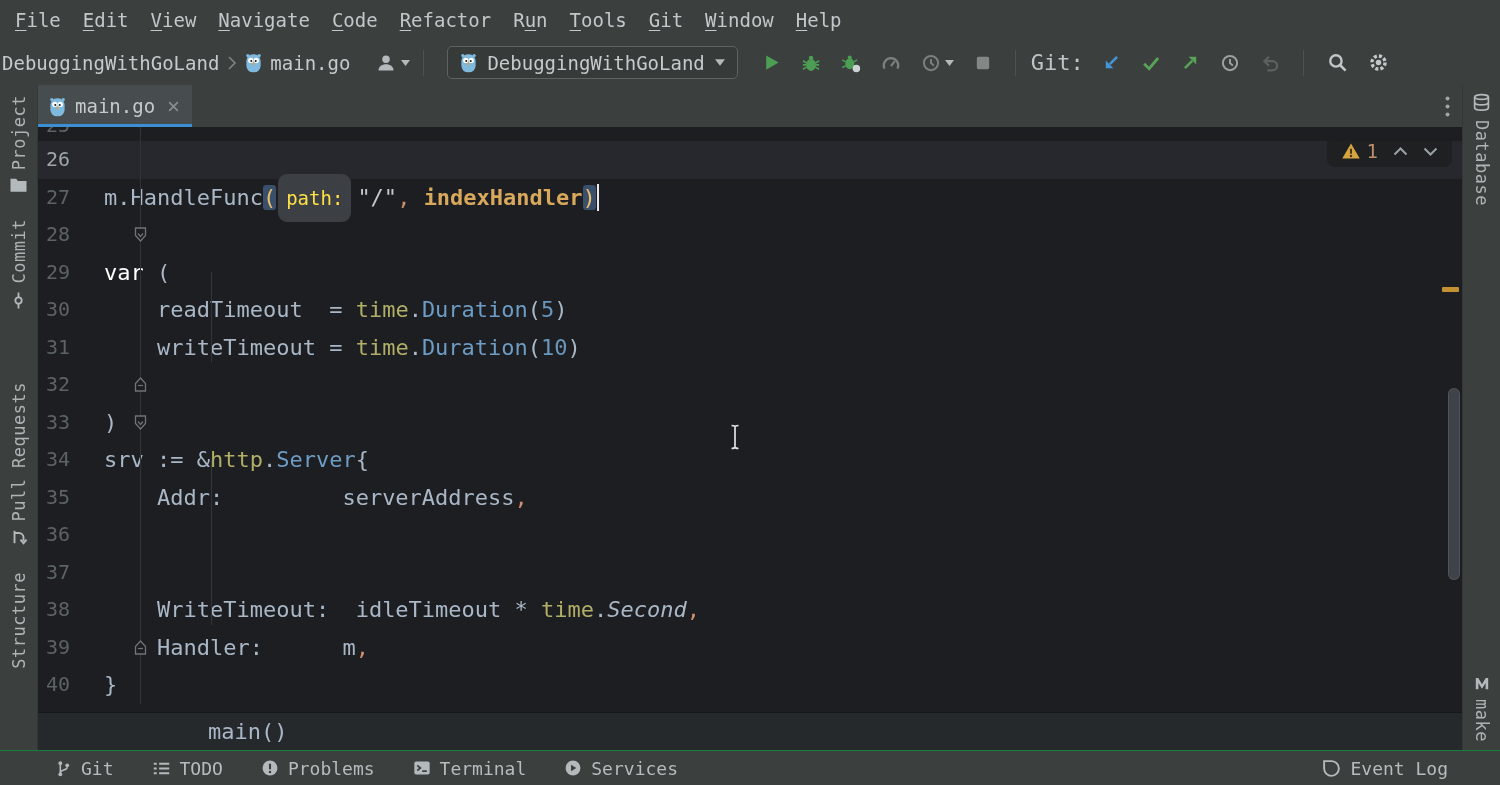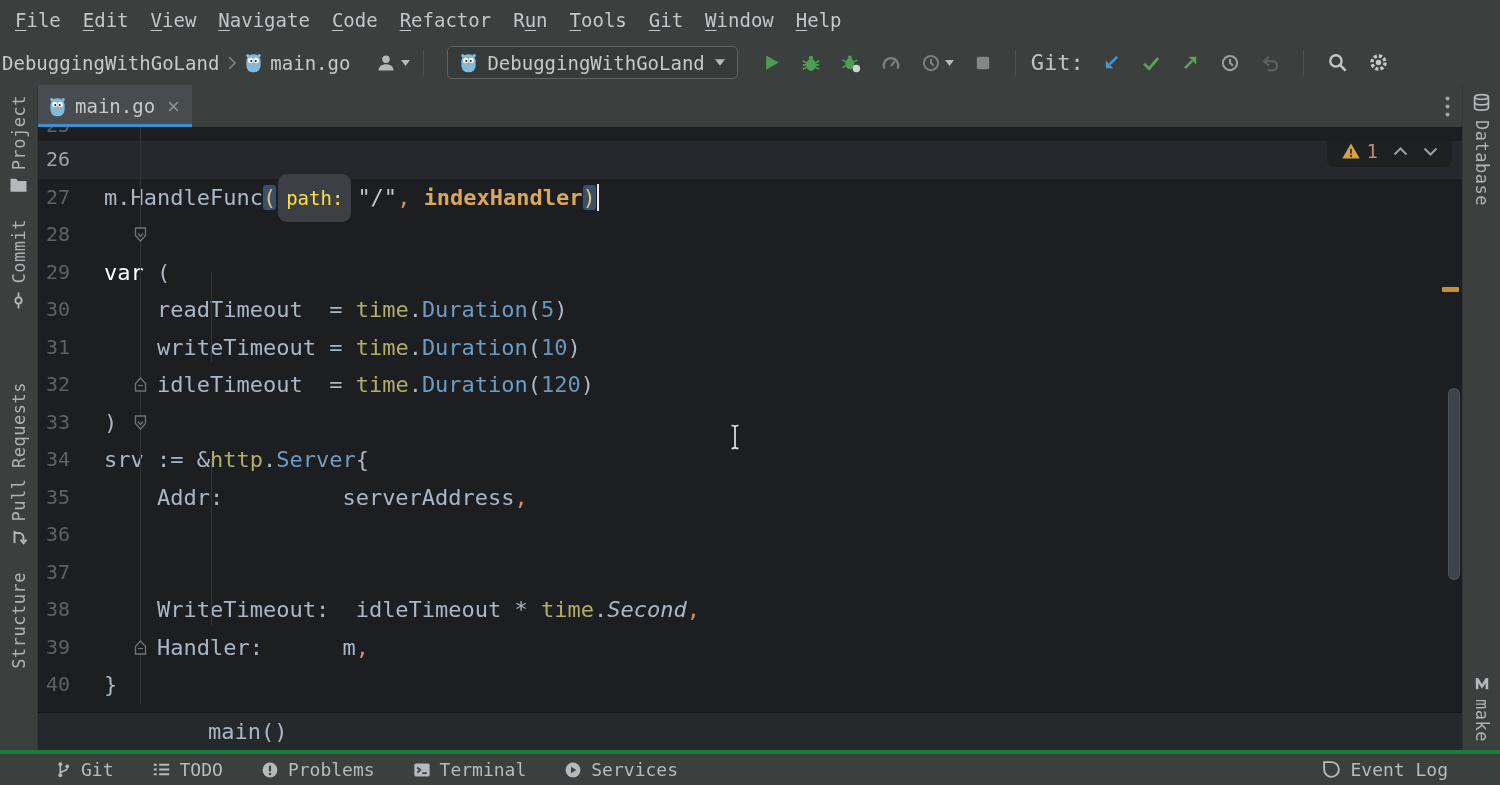--- a/index.html
+++ b/index.html
@@ -78,21 +78,21 @@
   .scroll-thumb { position:absolute; right:2px; top:261px; width:12px; height:192px;
                   background:rgba(150,165,180,.28); border:1px solid rgba(255,255,255,.09); border-radius:6px; }
   .ibeam { position:absolute; left:690px; top:296px; }
   .guide { position:absolute; width:1px; background:#32363b; left:173px; }
 
   
   .sticky { height:38px; background:#26292c; border-top:1px solid #161719; display:flex; align-items:center;
             font-size:22px; color:#a9b7c6; padding-left:170px; }
 
   
-  .statusbar { height:35px; border-top:4px solid #15803d; display:flex; align-items:center;
+  .statusbar { height:35px; border-top:1px solid #15803d; display:flex; align-items:center;
                padding:0 52px 0 55px; font-size:18px; color:#b6bbbd; }
   .sb-item { display:flex; align-items:center; gap:9px; margin-right:38px; }
   .sb-right { margin-left:auto; margin-right:0; }
 </style>
 </head>
 <body>
 
 <div class="menubar" id="menubar">
     <div class="menu-item"><u>F</u>ile</div>
     <div class="menu-item"><u>E</u>dit</div>
@@ -377,21 +377,20 @@
           <div class="row">
             <div class="gutter"><span>29</span></div>
             <div class="code"><span class="t-d">        readTimeout  = </span><span class="t-pkg">time</span><span class="t-d">.</span><span class="t-fn">Duration</span><span class="t-d">(</span><span class="t-n">5</span><span class="t-d">)</span></div>
           </div>
           <div class="row">
             <div class="gutter"><span>30</span></div>
             <div class="code"><span class="t-d">        writeTimeout = </span><span class="t-pkg">time</span><span class="t-d">.</span><span class="t-fn">Duration</span><span class="t-d">(</span><span class="t-n">10</span><span class="t-d">)</span></div>
           </div>
           <div class="row">
             <div class="gutter"><span>31</span></div>
-            <div class="code"><span class="t-d">        idleTimeout  = </span><span class="t-pkg">time</span><span class="t-d">.</span><span class="t-fn">Duration</span><span class="t-d">(</span><span class="t-n">120</span><span class="t-d">)</span></div>
           </div>
           <div class="row">
             <div class="gutter"><span>32</span><span class="fold icon">
                 <svg width="15" height="17" viewBox="0 0 15 17">
                   <path d="M2.5 15h10V7.5L7.5 2l-5 5.5z" fill="#1d1e21" stroke="#6e7478" stroke-width="1.3"></path>
                   <path d="M5 9.5h5" fill="none" stroke="#6e7478" stroke-width="1.2"></path>
                 </svg>
               </span></div>
             <div class="code"><span class="t-d">    )</span></div>
           </div>

